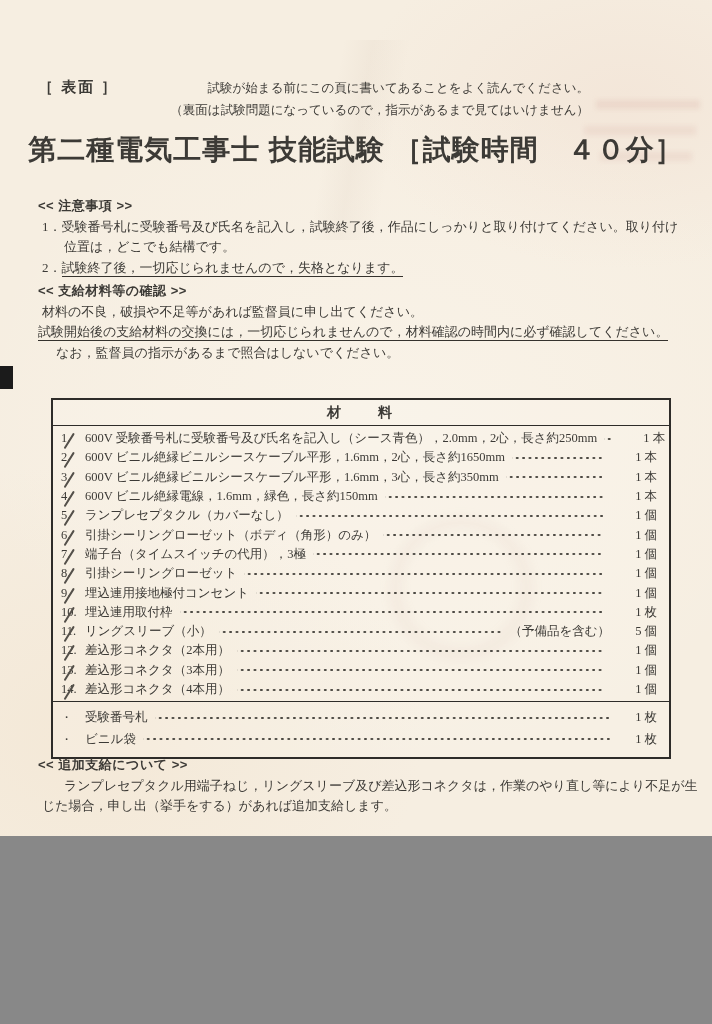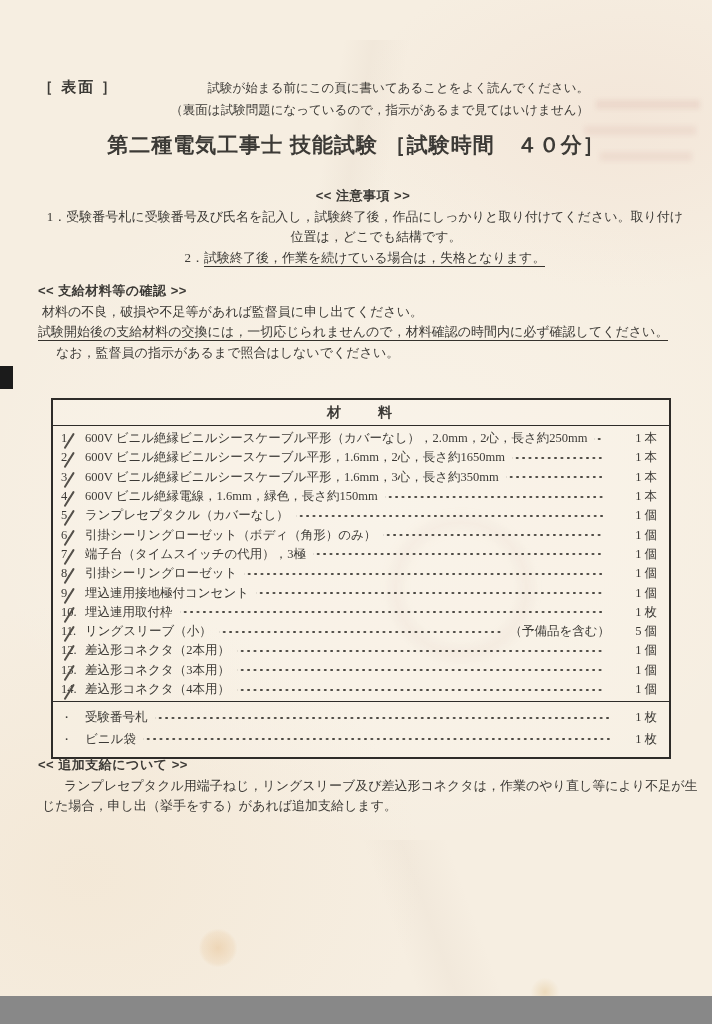--- a/index.html
+++ b/index.html
@@ -1,18 +1,18 @@
 <!DOCTYPE html>
 <html><head>
 <meta charset="utf-8">
 <style>
   html,body { margin:0; padding:0; background:#888; }
   .page {
     position:relative;
-    width:712px; height:996px;
+    width:712px; height:836px;
     margin:0 auto;
     overflow:hidden;
     color:#3c3a36;
     font-family:"Liberation Serif", serif;
     background:
       radial-gradient(circle 26px at 218px 948px, rgba(222,166,98,0.30), rgba(222,166,98,0.12) 60%, transparent 75%),
       radial-gradient(circle 20px at 545px 992px, rgba(205,152,62,0.22), transparent 72%),
       radial-gradient(ellipse 420px 260px at 88% 12%, rgba(236,210,196,0.28), transparent 65%),
       radial-gradient(ellipse 520px 420px at 12% 88%, rgba(238,219,192,0.30), transparent 65%),
       radial-gradient(ellipse 600px 500px at 55% 50%, rgba(252,247,238,0.5), transparent 70%),
@@ -50,26 +50,26 @@
 
   
   .front-header { position:absolute; top:78px; left:38px; display:flex; align-items:flex-start; }
   .side-label { font-family:"Liberation Sans", sans-serif; font-weight:bold; font-size:15px; letter-spacing:2px; white-space:nowrap; }
   .front-notes { margin-left:42px; font-size:12.5px; line-height:21.5px; white-space:nowrap;text-align:right; }
   .front-notes .l2 { margin-left:10px; }
 
   .doc-title {
     position:absolute; top:131px; left:0; width:100%;
     text-align:center; font-family:"Liberation Sans", sans-serif;
-    font-weight:bold; font-size:21px; letter-spacing:1px; white-space:nowrap;
+    font-weight:bold; font-size:28px; letter-spacing:1px; white-space:nowrap;
   }
 
   
   .section { position:absolute; left:38px; right:24px; font-size:13px; line-height:20.6px; }
-  .sec-cautions   { top:186px;text-align:center; }
+  .sec-cautions   { top:196px; }
   .sec-supply     { top:281px; }
   .sec-additional { top:755px; }
   .section-heading { font-family:"Liberation Sans", sans-serif; font-weight:bold; font-size:13px; letter-spacing:0.5px; }
   .indent-item { margin-left:4px; }
   .indent-cont { margin-left:26px; }
   .indent-p1   { margin-left:26px; }
   .indent-p2   { margin-left:4px; }
   .indent-u    { }
   .indent-nao  { margin-left:18px; }
   .u { border-bottom:1.3px solid #35322d; padding-bottom:1px; }
@@ -126,36 +126,36 @@
       <div class="l2 nowrap">（裏面は試験問題になっているので，指示があるまで見てはいけません）</div>
     </div>
   </div>
 
   <div class="doc-title">第二種電気工事士 技能試験 ［試験時間　４０分］</div>
 
   <div class="section sec-cautions">
     <div class="section-heading">&lt;&lt; 注意事項 &gt;&gt;</div>
     <div class="indent-item nowrap"><span>1．</span><span>受験番号札に受験番号及び氏名を記入し，試験終了後，作品にしっかりと取り付けてください。取り付け</span></div>
     <div class="indent-cont nowrap">位置は，どこでも結構です。</div>
-    <div class="indent-item nowrap"><span>2．</span><span class="u">試験終了後，作業を続けている場合は，失格となります。</span></div>
+    <div class="indent-item nowrap"><span>2．</span><span class="u">試験終了後，一切応じられませんので，失格となります。</span></div>
   </div>
 
   <div class="section sec-supply">
     <div class="section-heading">&lt;&lt; 支給材料等の確認 &gt;&gt;</div>
     <div class="indent-p2 nowrap">材料の不良，破損や不足等があれば監督員に申し出てください。</div>
     <div class="indent-u nowrap"><span class="u">試験開始後の支給材料の交換には，一切応じられませんので，材料確認の時間内に必ず確認してください。</span></div>
     <div class="indent-nao nowrap">なお，監督員の指示があるまで照合はしないでください。</div>
   </div>
 
   <div class="mat-table">
     <div class="mat-title">材　　料</div>
     <div class="mat-rows">
       <div class="mrow">
           <span class="mno">1.</span>
-          <span class="mname">600V ビニル絶縁ビニルシースケーブル平形（カバーなし），2.0mm，2心，長さ約250mm</span>
+          <span class="mname">600V 受験番号札に受験番号及び氏名を記入し（シース青色），2.0mm，2心，長さ約250mm</span>
           <span class="leader"></span>
           <span class="mnote"></span>
           <span class="mqty">1 本</span>
         </div>
       <div class="mrow">
           <span class="mno">2.</span>
           <span class="mname">600V ビニル絶縁ビニルシースケーブル平形，1.6mm，2心，長さ約1650mm</span>
           <span class="leader"></span>
           <span class="mnote"></span>
           <span class="mqty">1 本</span>

